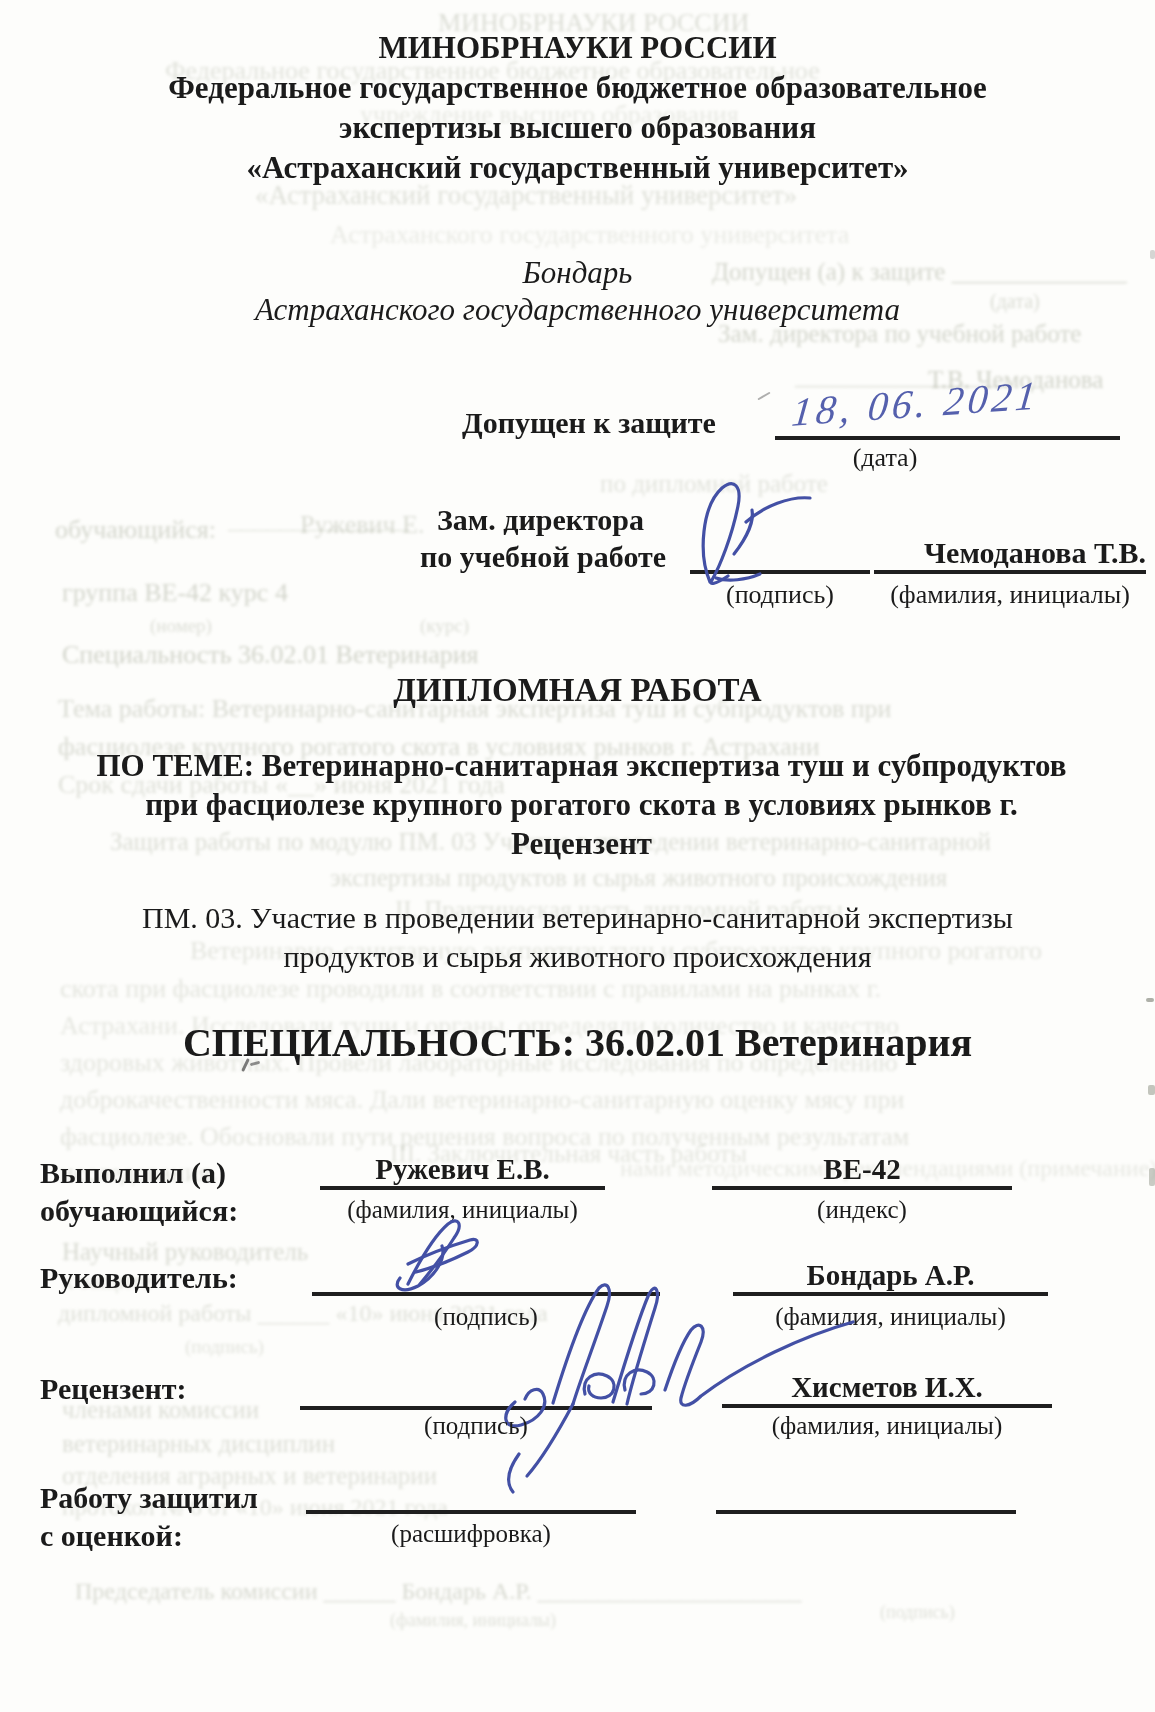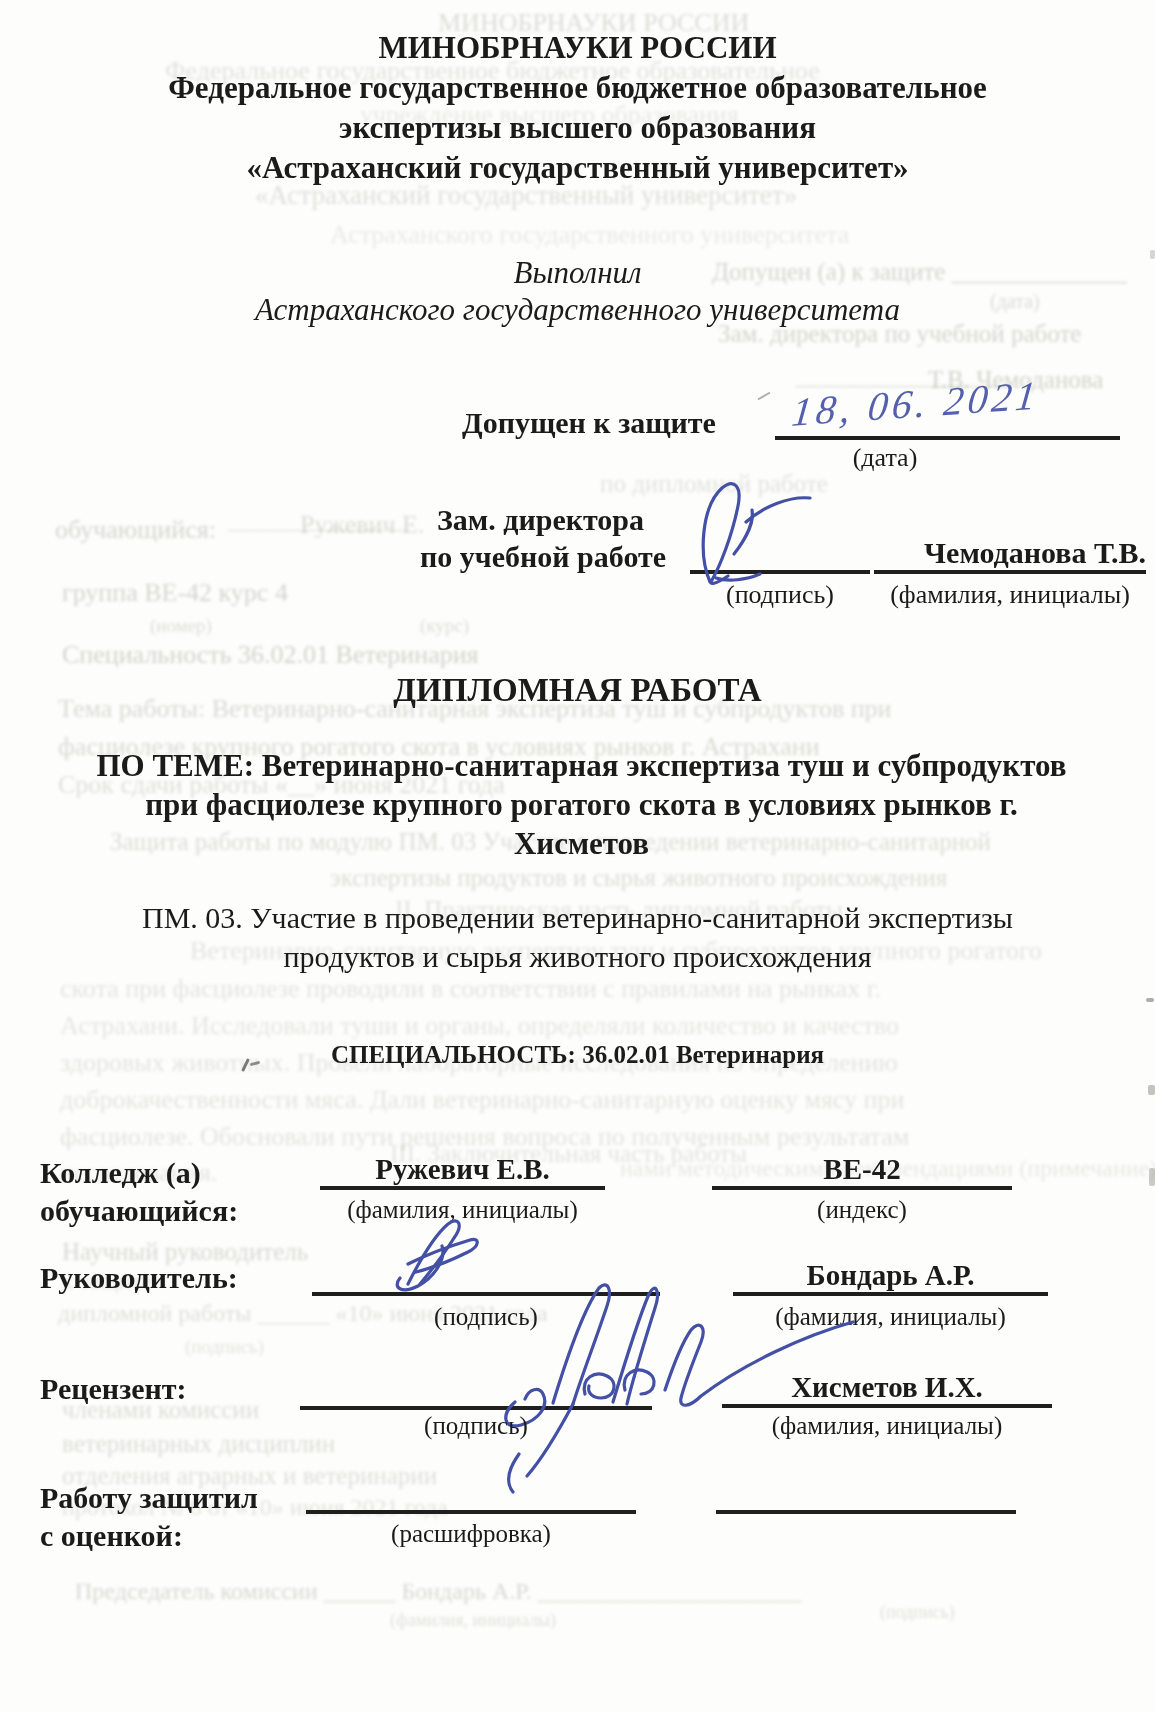--- a/index.html
+++ b/index.html
@@ -114,21 +114,21 @@
     </div>
 
   <div class="abs ctr h-top" style="top:28px;">
     <div>МИНОБРНАУКИ РОССИИ</div>
     <div>Федеральное государственное бюджетное образовательное</div>
     <div>экспертизы высшего образования</div>
     <div>«Астраханский государственный университет»</div>
   </div>
 
   <div class="abs ctr h-col" style="top:254px;">
-    <div>Выполнил</div>
+    <div>Бондарь</div>
     <div>Астраханского государственного университета</div>
   </div>
 
   <div class="abs lbl" style="left:462px;top:406px;">Допущен к защите</div>
   <div class="abs uline" style="left:775px;top:392px;width:345px;height:44px;"></div>
   <div class="hand-date" style="left:792px;top:380px;">18, 06. 2021</div>
   <div class="abs cap" style="left:775px;top:443px;width:220px;font-size:26px;">(дата)</div>
 
   <div class="abs lbl" style="left:437px;top:503px;">Зам. директора</div>
   <div class="abs lbl" style="left:420px;top:540px;">по учебной работе</div>
@@ -144,29 +144,29 @@
   <div class="abs cap" style="left:690px;top:580px;width:180px;font-size:26px;">(подпись)</div>
   <div class="abs uline namebox" style="left:874px;top:534px;width:272px;height:36px;font-size:30px;justify-content:flex-end;">
     <span>Чемоданова Т.В.</span>
   </div>
   <div class="abs cap" style="left:874px;top:580px;width:272px;font-size:26px;">(фамилия, инициалы)</div>
 
   <div class="abs ctr b" style="top:672px;font-size:33px;">ДИПЛОМНАЯ РАБОТА</div>
   <div class="abs ctr h-topic" style="top:746px;">
     <div>ПО ТЕМЕ: Ветеринарно-санитарная экспертиза туш и субпродуктов</div>
     <div>при фасциолезе крупного рогатого скота в условиях рынков г.</div>
-    <div>Хисметов</div>
+    <div>Рецензент</div>
   </div>
   <div class="abs ctr h-module" style="top:898px;">
     <div>ПМ. 03. Участие в проведении ветеринарно-санитарной экспертизы</div>
     <div>продуктов и сырья животного происхождения</div>
   </div>
-  <div class="abs ctr b" style="top:1041px;font-size:25px;">СПЕЦИАЛЬНОСТЬ: 36.02.01 Ветеринария</div>
-
-  <div class="abs lbl" style="left:40px;top:1156px;">Колледж (а)</div>
+  <div class="abs ctr b" style="top:1019px;font-size:40px;">СПЕЦИАЛЬНОСТЬ: 36.02.01 Ветеринария</div>
+
+  <div class="abs lbl" style="left:40px;top:1156px;">Выполнил (а)</div>
   <div class="abs lbl" style="left:40px;top:1194px;">обучающийся:</div>
   <div class="abs uline namebox" style="left:320px;top:1150px;width:285px;height:36px;">
     <span>Ружевич Е.В.</span>
   </div>
   <div class="abs cap" style="left:320px;top:1196px;width:285px;">(фамилия, инициалы)</div>
   <div class="abs uline namebox" style="left:712px;top:1150px;width:300px;height:36px;">
     <span>ВЕ-42</span>
   </div>
   <div class="abs cap" style="left:712px;top:1196px;width:300px;">(индекс)</div>
 

